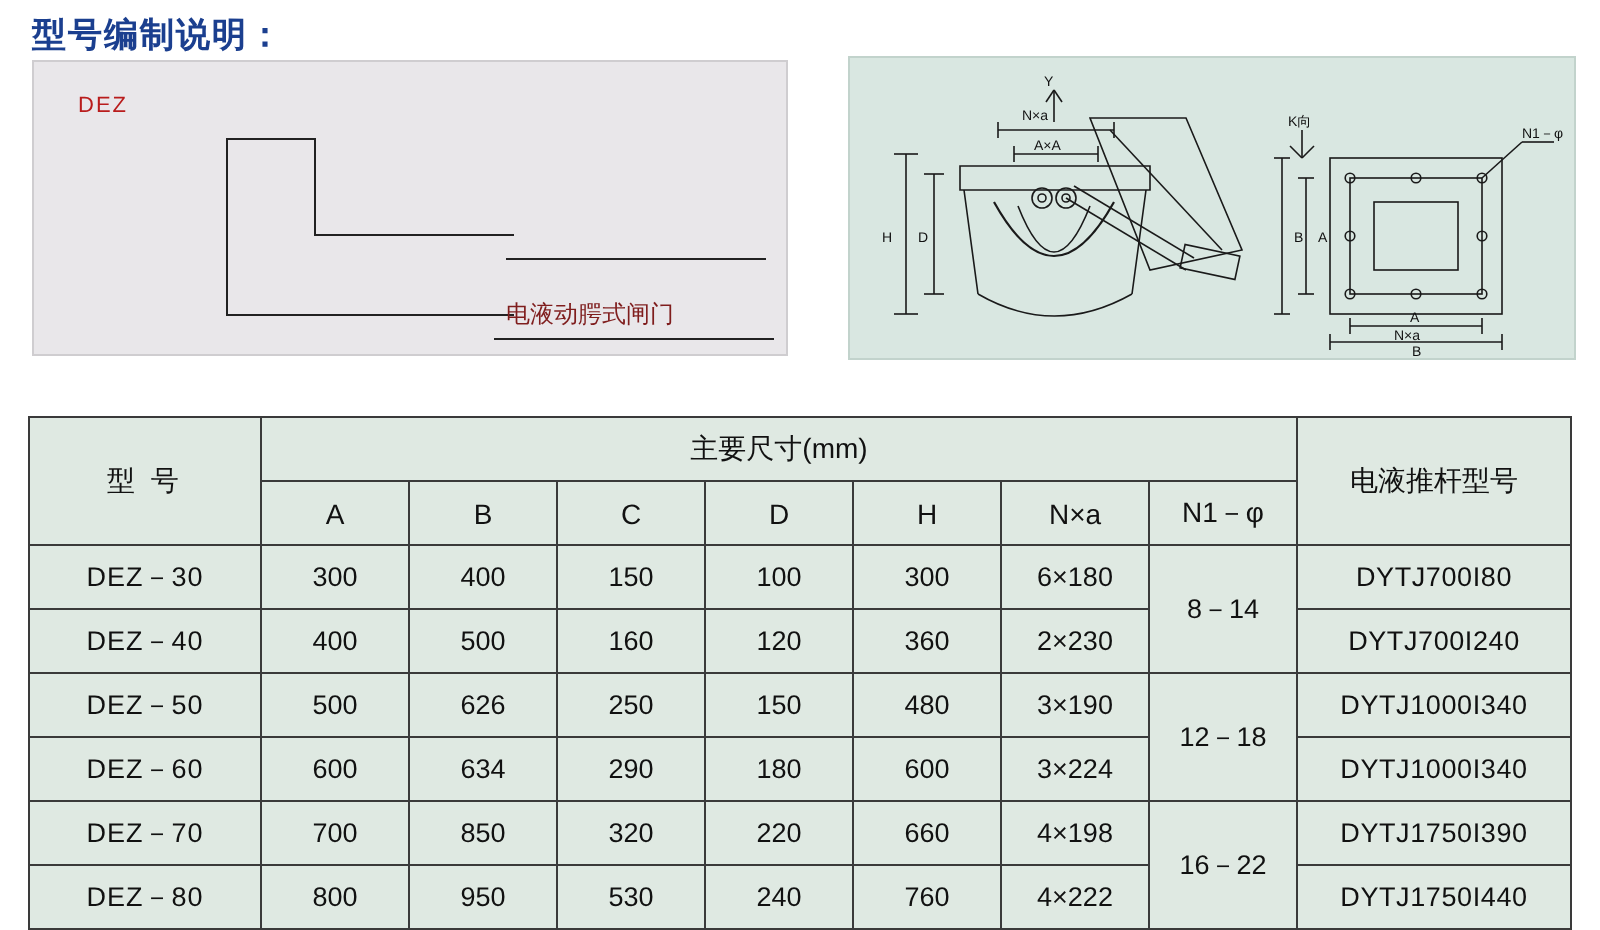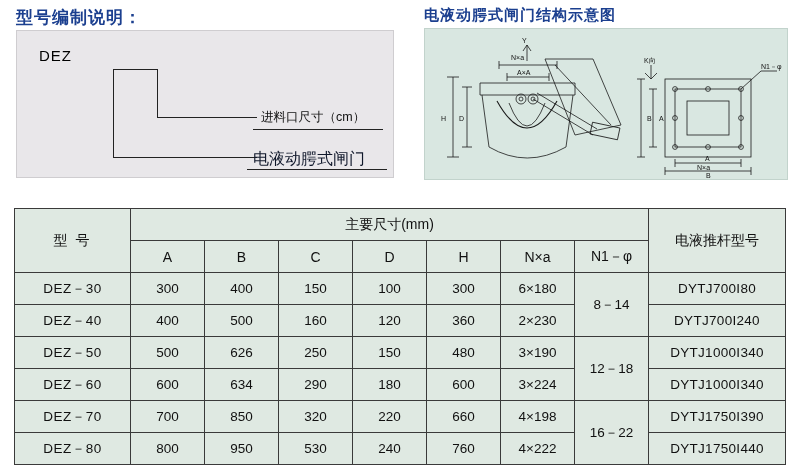--- a/index.html
+++ b/index.html
@@ -52,22 +52,22 @@
     top: 30px;
     width: 376px;
     height: 146px;
     background: #e9e7ea;
     border: 1px solid #cfcdd0;
   }
   #model-code {
     position: absolute;
     left: 22px;
     top: 16px;
-    font-size: 15px;
-    color: #000000;
+    font-size: 11px;
+    color: #b91c1c;
     letter-spacing: 1px;
     text-align: center;
   }
   .leader {
     position: absolute;
     background: #222;
   }
   #lead-v1 { left: 96px; top: 38px; width: 1px; height: 88px; }
   #lead-v2 { left: 140px; top: 38px; width: 1px; height: 48px; }
   #lead-h1 { left: 140px; top: 86px; width: 100px; height: 1px; }
@@ -85,22 +85,22 @@
     left: 244px;
     top: 78px;
     font-size: 12.5px;
     color: #111;
     white-space: nowrap;
   }
   #hint-gate {
     position: absolute;
     left: 236px;
     top: 118px;
-    font-size: 16px;
-    color: #0f172a;
+    font-size: 12px;
+    color: #7f1d1d;
     white-space: nowrap;
   }
   #underline-inlet {
     position: absolute;
     left: 236px;
     top: 98px;
     width: 130px;
     height: 1px;
     background: #222;
   }
@@ -168,27 +168,25 @@
 
   <div class="sec-title" id="title-model">型号编制说明：</div>
 
   <div id="model-box">
     <div id="model-code">DEZ</div>
     <div class="leader" id="bracket-top"></div>
     <div class="leader" id="lead-v1"></div>
     <div class="leader" id="lead-v2"></div>
     <div class="leader" id="lead-h1"></div>
     <div class="leader" id="lead-h2"></div>
-    <div id="hint-inlet">进料口尺寸（cm）</div>
     <div id="underline-inlet"></div>
     <div id="hint-gate">电液动腭式闸门</div>
     <div id="underline-gate"></div>
   </div>
 
-  <div class="sec-title" id="title-diagram">电液动腭式闸门结构示意图</div>
 
   <div id="diagram-box">
     <svg width="362" height="150" viewBox="0 0 362 150">
       <g stroke="#1a1a1a" fill="none" stroke-width="0.8">
 
         <line x1="28" y1="48" x2="28" y2="128"></line>
         <line x1="22" y1="48" x2="34" y2="48"></line>
         <line x1="22" y1="128" x2="34" y2="128"></line>
         <line x1="42" y1="58" x2="42" y2="118"></line>
         <line x1="37" y1="58" x2="47" y2="58"></line>

